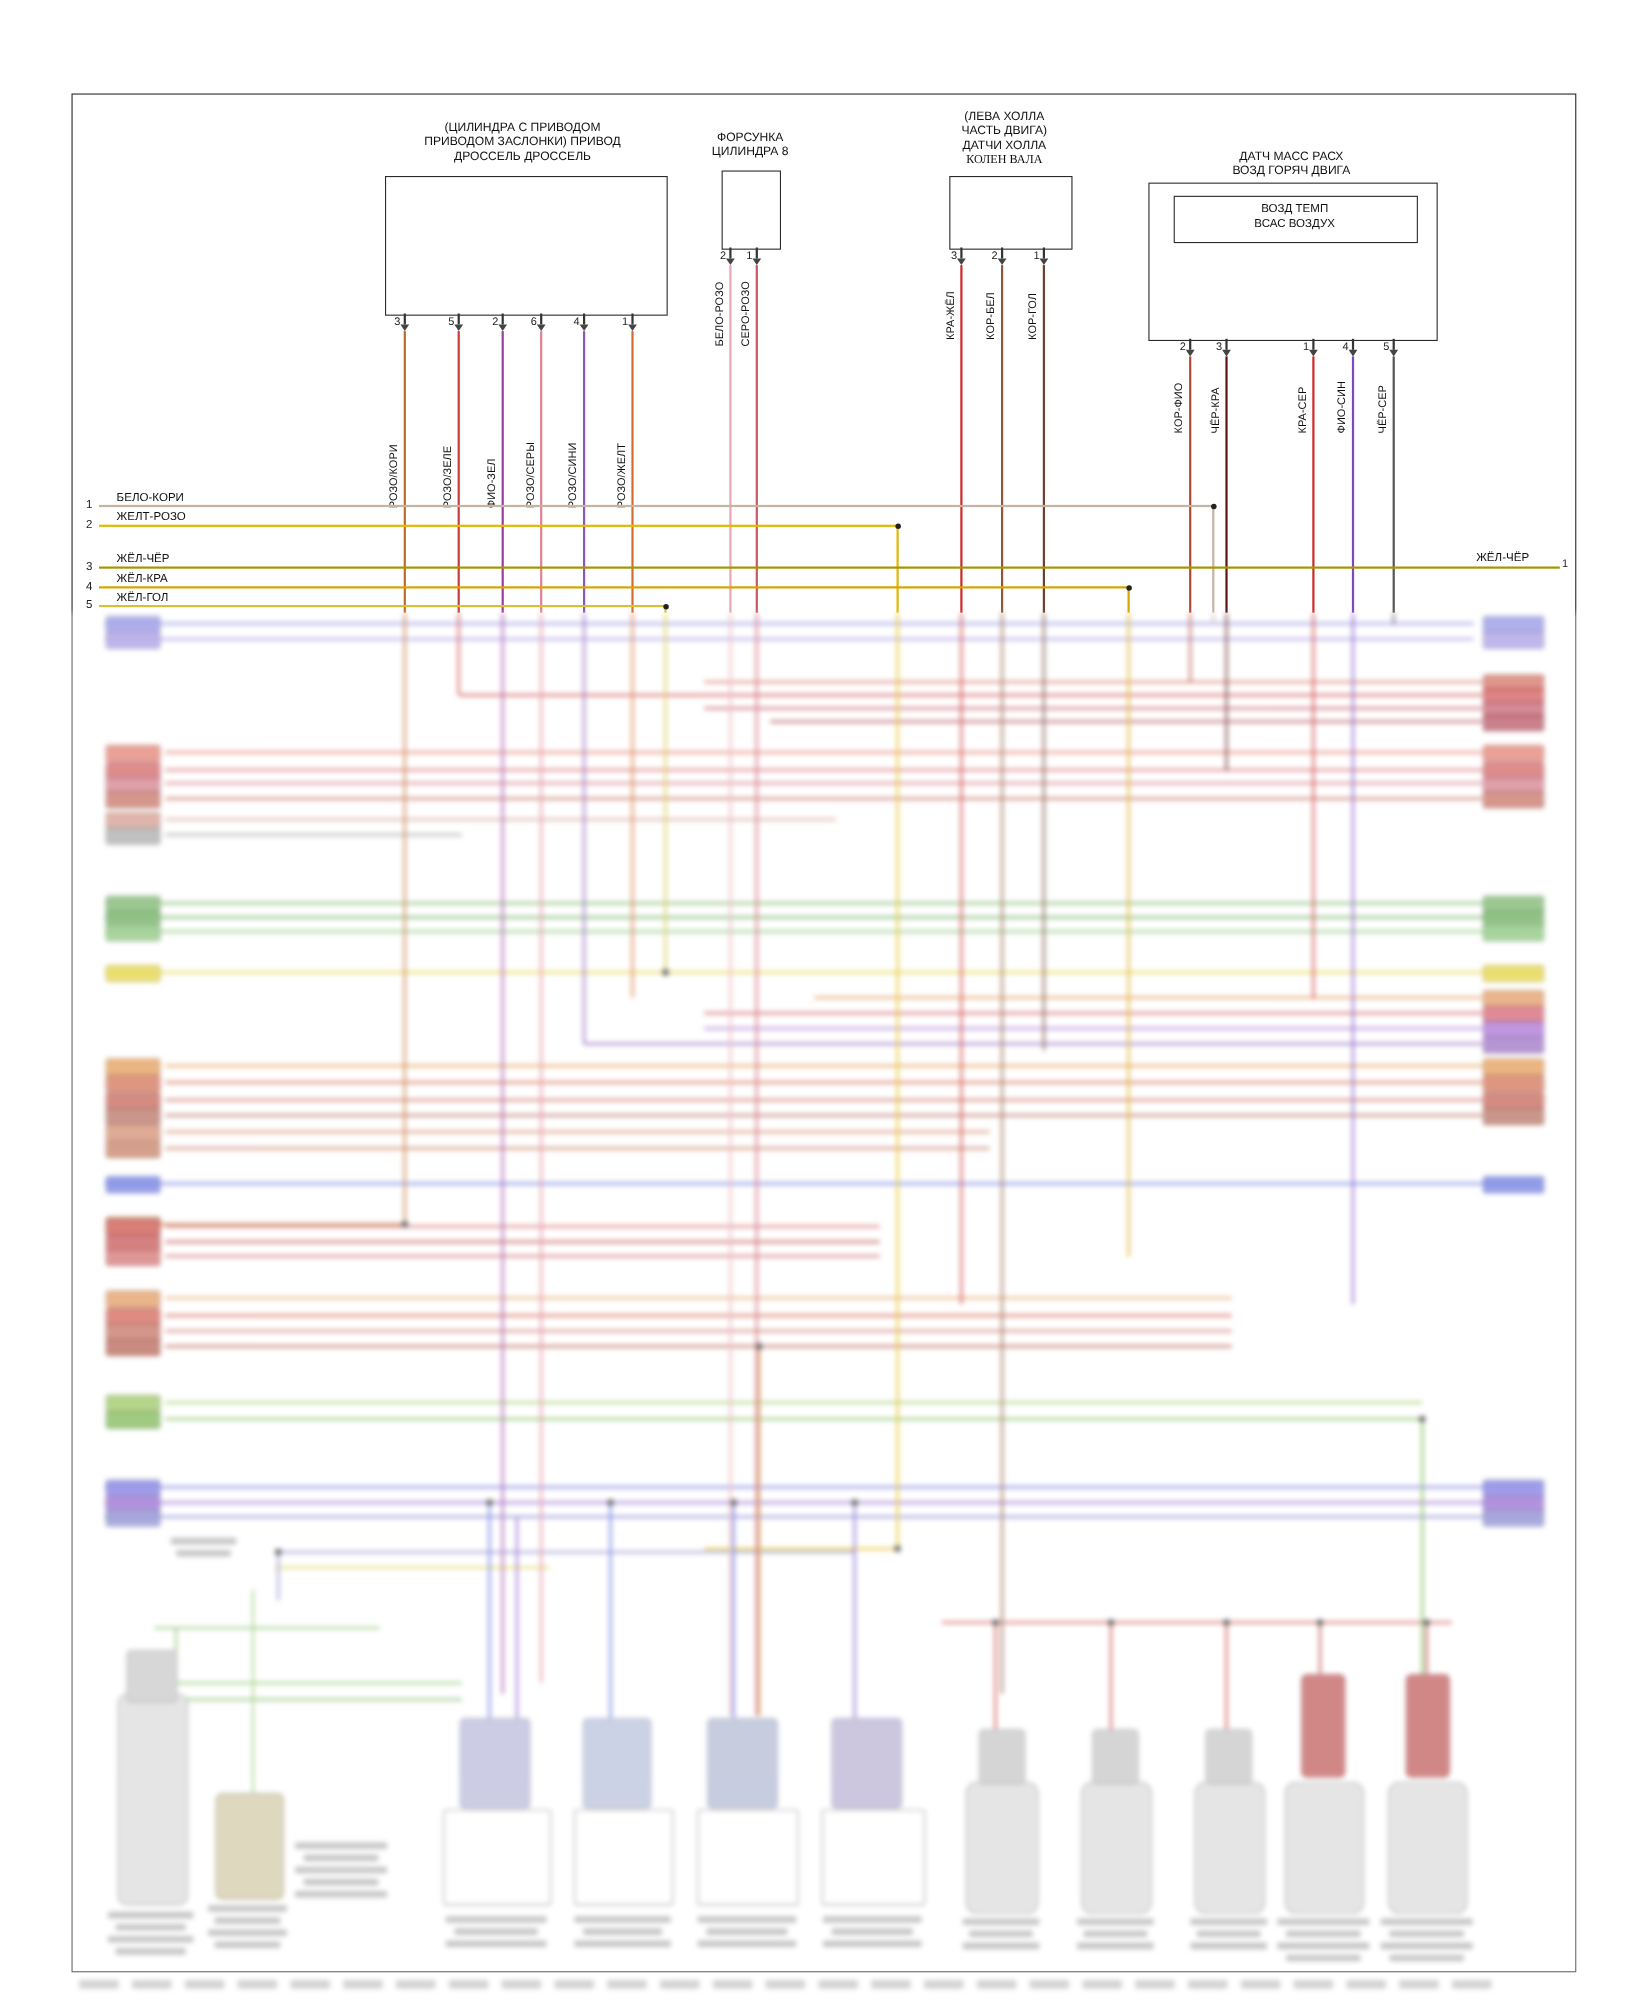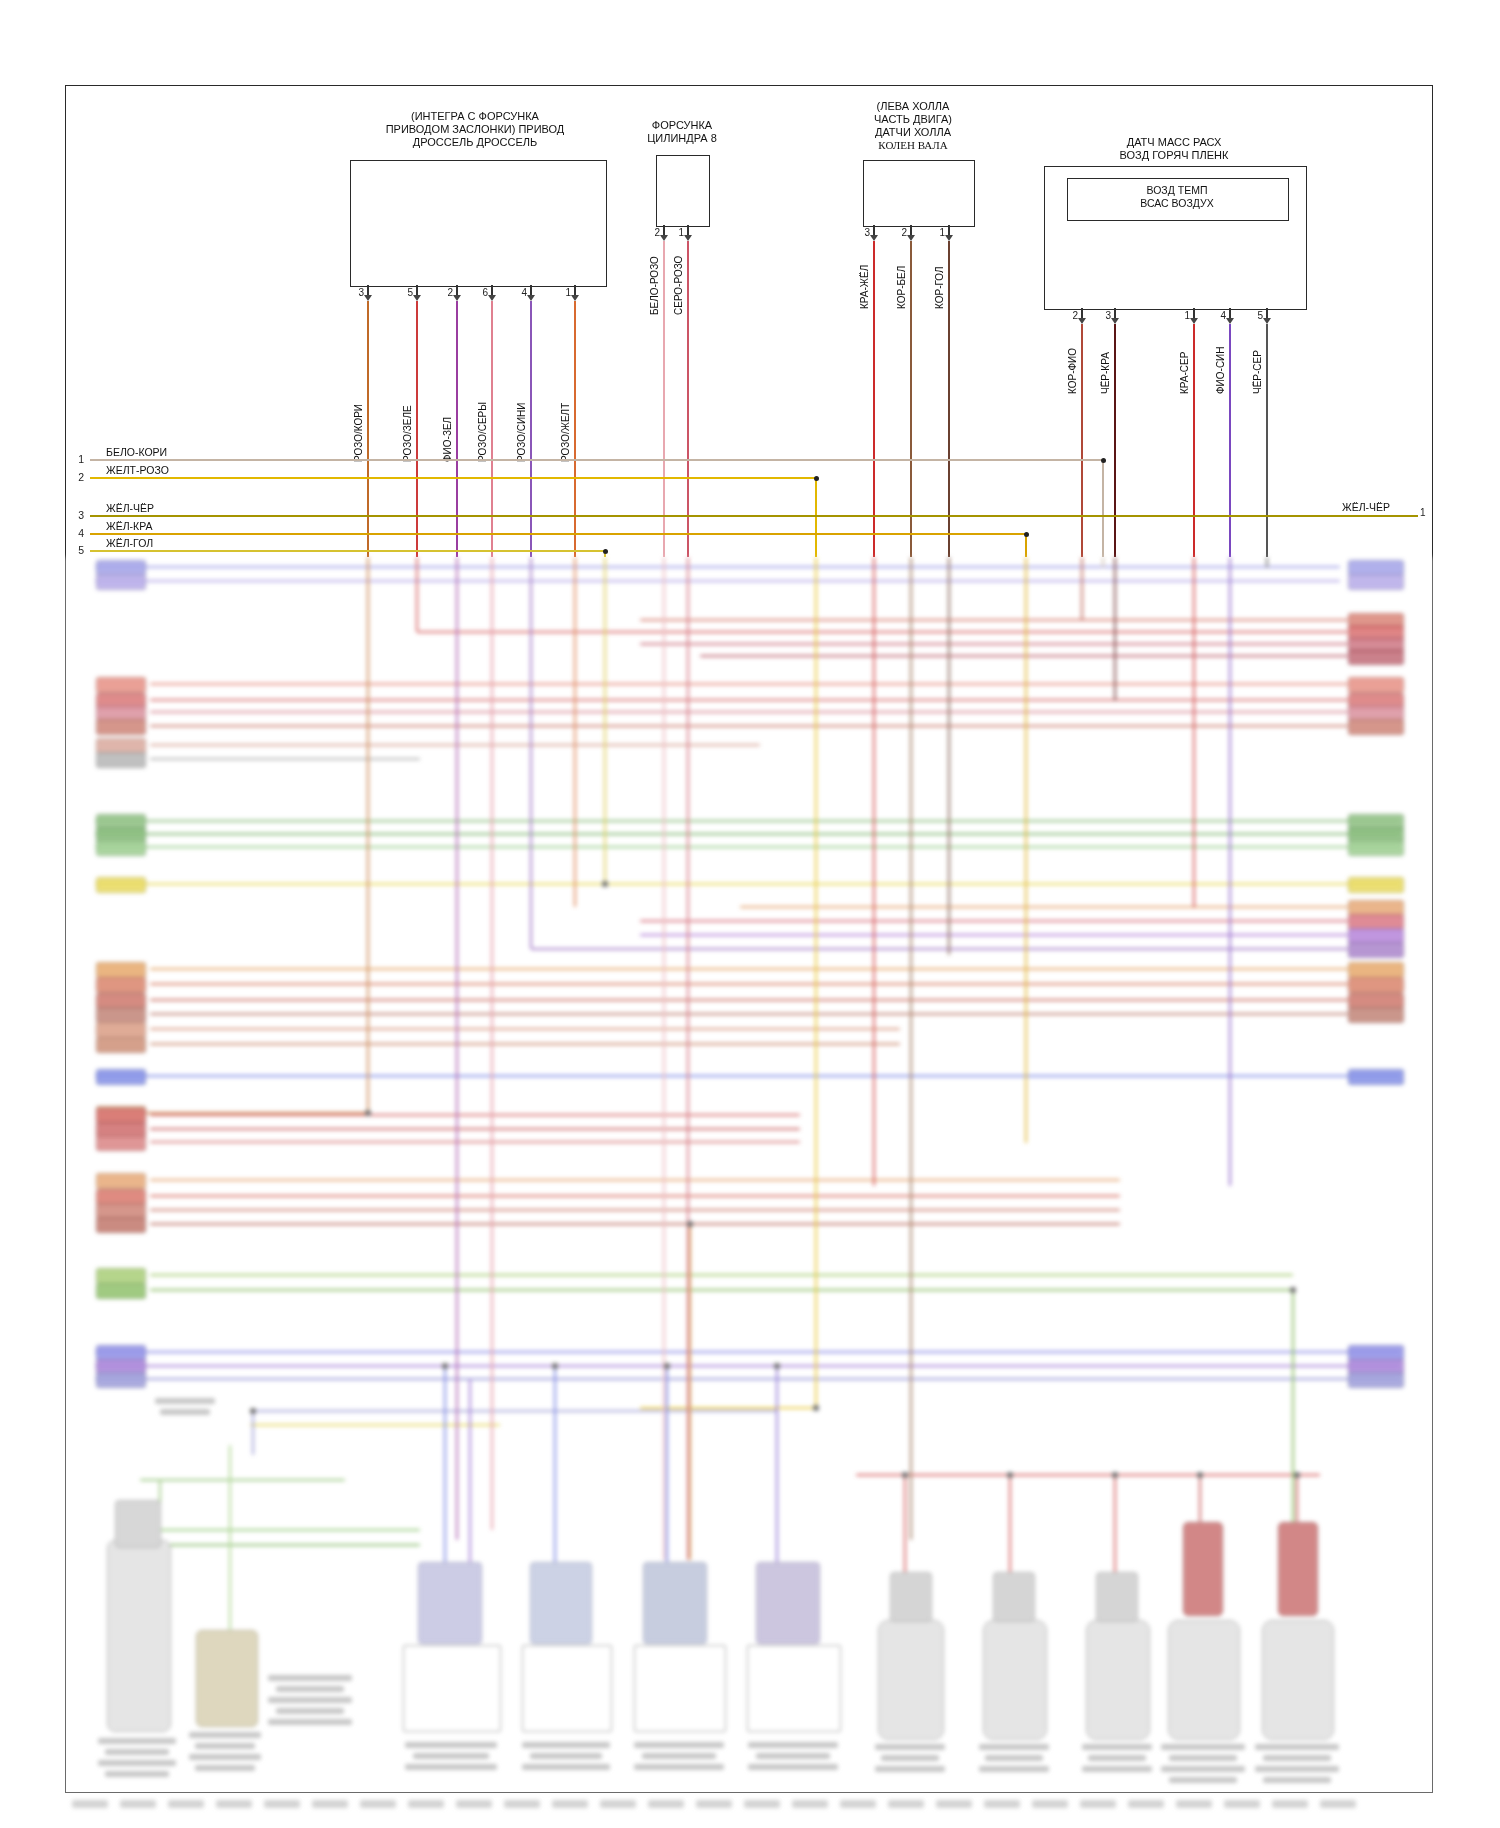--- a/index.html
+++ b/index.html
@@ -118,21 +118,21 @@
         <g fill="#222">
           <circle cx="71" cy="66" r="2.2"></circle>
             <circle cx="71" cy="90" r="2.2"></circle>
           <path d="M118,50 l-8,1 4,6 z"></path>
         </g>
       </svg>
     </div>
 
     <div class="rw-label">ЖЁЛ-ЧЁР</div>
     <div class="rw-num">1</div>
-  <div class="cap" style="left: 325px; top: 110px;">(ИНТЕГРА С ФОРСУНКА</div>
+  <div class="cap" style="left: 325px; top: 110px;">(ЦИЛИНДРА С ПРИВОДОМ</div>
       <div class="cap" style="left: 325px; top: 123px;">ПРИВОДОМ ЗАСЛОНКИ) ПРИВОД</div>
       <div class="cap" style="left: 325px; top: 136px;">ДРОССЕЛЬ ДРОССЕЛЬ</div>
       <div class="cbox" style="left: 350px; top: 160px; width: 255px; height: 125px;"></div>
       <div class="lead" style="left: 367.25px; top: 285px; height: 10px;"></div>
       <div class="arr" style="left: 364px; top: 295px;"></div>
       <div class="pnum" style="left: 348px; top: 287px;">3</div>
       <div class="plabel" style="left: 351px; top: 356px; height: 106px;">РОЗО/КОРИ</div>
       <div class="vw" style="left: 367px; top: 301px; height: 256px; background: rgb(192, 106, 40);"></div>
       <div class="lead" style="left: 416.25px; top: 285px; height: 10px;"></div>
       <div class="arr" style="left: 413px; top: 295px;"></div>
@@ -186,21 +186,21 @@
       <div class="arr" style="left: 907px; top: 235px;"></div>
       <div class="pnum" style="left: 891px; top: 227px;">2</div>
       <div class="plabel" style="left: 894px; top: 243px; height: 66px;">КОР-БЕЛ</div>
       <div class="vw" style="left: 910px; top: 241px; height: 316px; background: rgb(138, 90, 58);"></div>
       <div class="lead" style="left: 948.25px; top: 225px; height: 10px;"></div>
       <div class="arr" style="left: 945px; top: 235px;"></div>
       <div class="pnum" style="left: 929px; top: 227px;">1</div>
       <div class="plabel" style="left: 932px; top: 243px; height: 66px;">КОР-ГОЛ</div>
       <div class="vw" style="left: 948px; top: 241px; height: 316px; background: rgb(106, 64, 48);"></div>
       <div class="cap" style="left: 1024px; top: 136px;">ДАТЧ МАСС РАСХ</div>
-      <div class="cap" style="left: 1024px; top: 149px;">ВОЗД ГОРЯЧ ПЛЕНК</div>
+      <div class="cap" style="left: 1024px; top: 149px;">ВОЗД ГОРЯЧ ДВИГА</div>
       <div class="cbox" style="left: 1044px; top: 166px; width: 261px; height: 142px;"></div>
       <div class="ibox" style="left: 1067px; top: 178px; width: 220px; height: 41px;"></div>
       <div class="icap" style="left: 1067px; top: 184px; width: 220px;">ВОЗД ТЕМП</div>
       <div class="icap" style="left: 1067px; top: 197px; width: 220px;">ВСАС ВОЗДУХ</div>
       <div class="lead" style="left: 1081.25px; top: 308px; height: 10px;"></div>
       <div class="arr" style="left: 1078px; top: 318px;"></div>
       <div class="pnum" style="left: 1062px; top: 310px;">2</div>
       <div class="plabel" style="left: 1065px; top: 324px; height: 70px;">КОР-ФИО</div>
       <div class="vw" style="left: 1081px; top: 324px; height: 233px; background: rgb(176, 72, 56);"></div>
       <div class="lead" style="left: 1114.25px; top: 308px; height: 10px;"></div>

